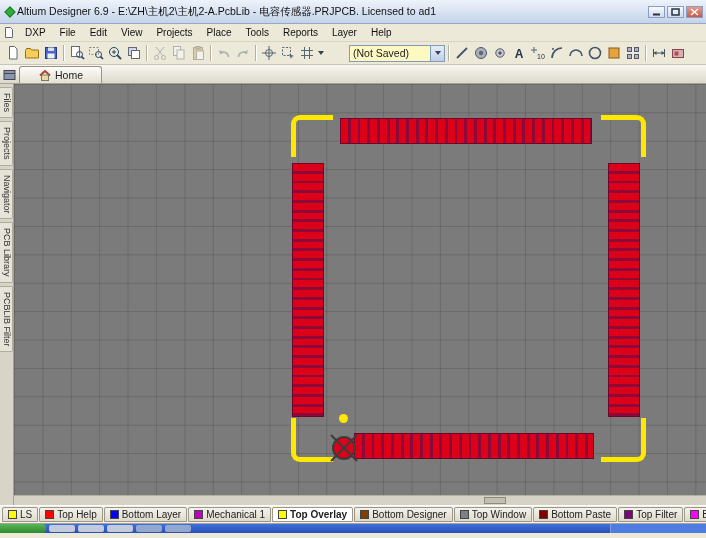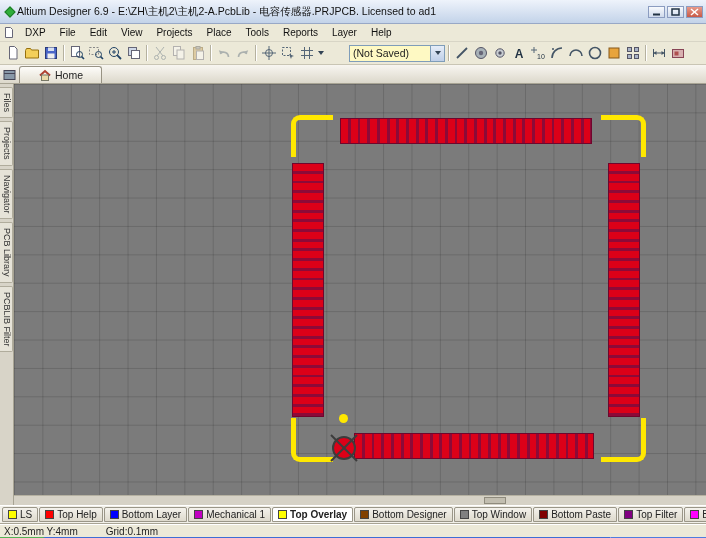--- a/index.html
+++ b/index.html
@@ -428,24 +428,20 @@
         <span class="swatch" style="background-color: rgb(128, 0, 128);"></span>
         <span>Top Filter</span>
       </span>
     <span class="ltab">
         <span class="swatch" style="background-color: rgb(255, 0, 255);"></span>
         <span>Bottom Solder</span>
       </span>
 
   </div>
 
-  <div class="statusbar">
-    <span>X:0.5mm Y:4mm</span>
-    <span>Grid:0.1mm</span>
-  </div>
 
   <div class="taskbar">
     <span class="start-btn"></span>
     <span class="task-item"></span>
     <span class="task-item"></span>
     <span class="task-item"></span>
     <span class="task-item lite"></span>
     <span class="task-item lite"></span>
     <span class="tray"></span>
   </div>

